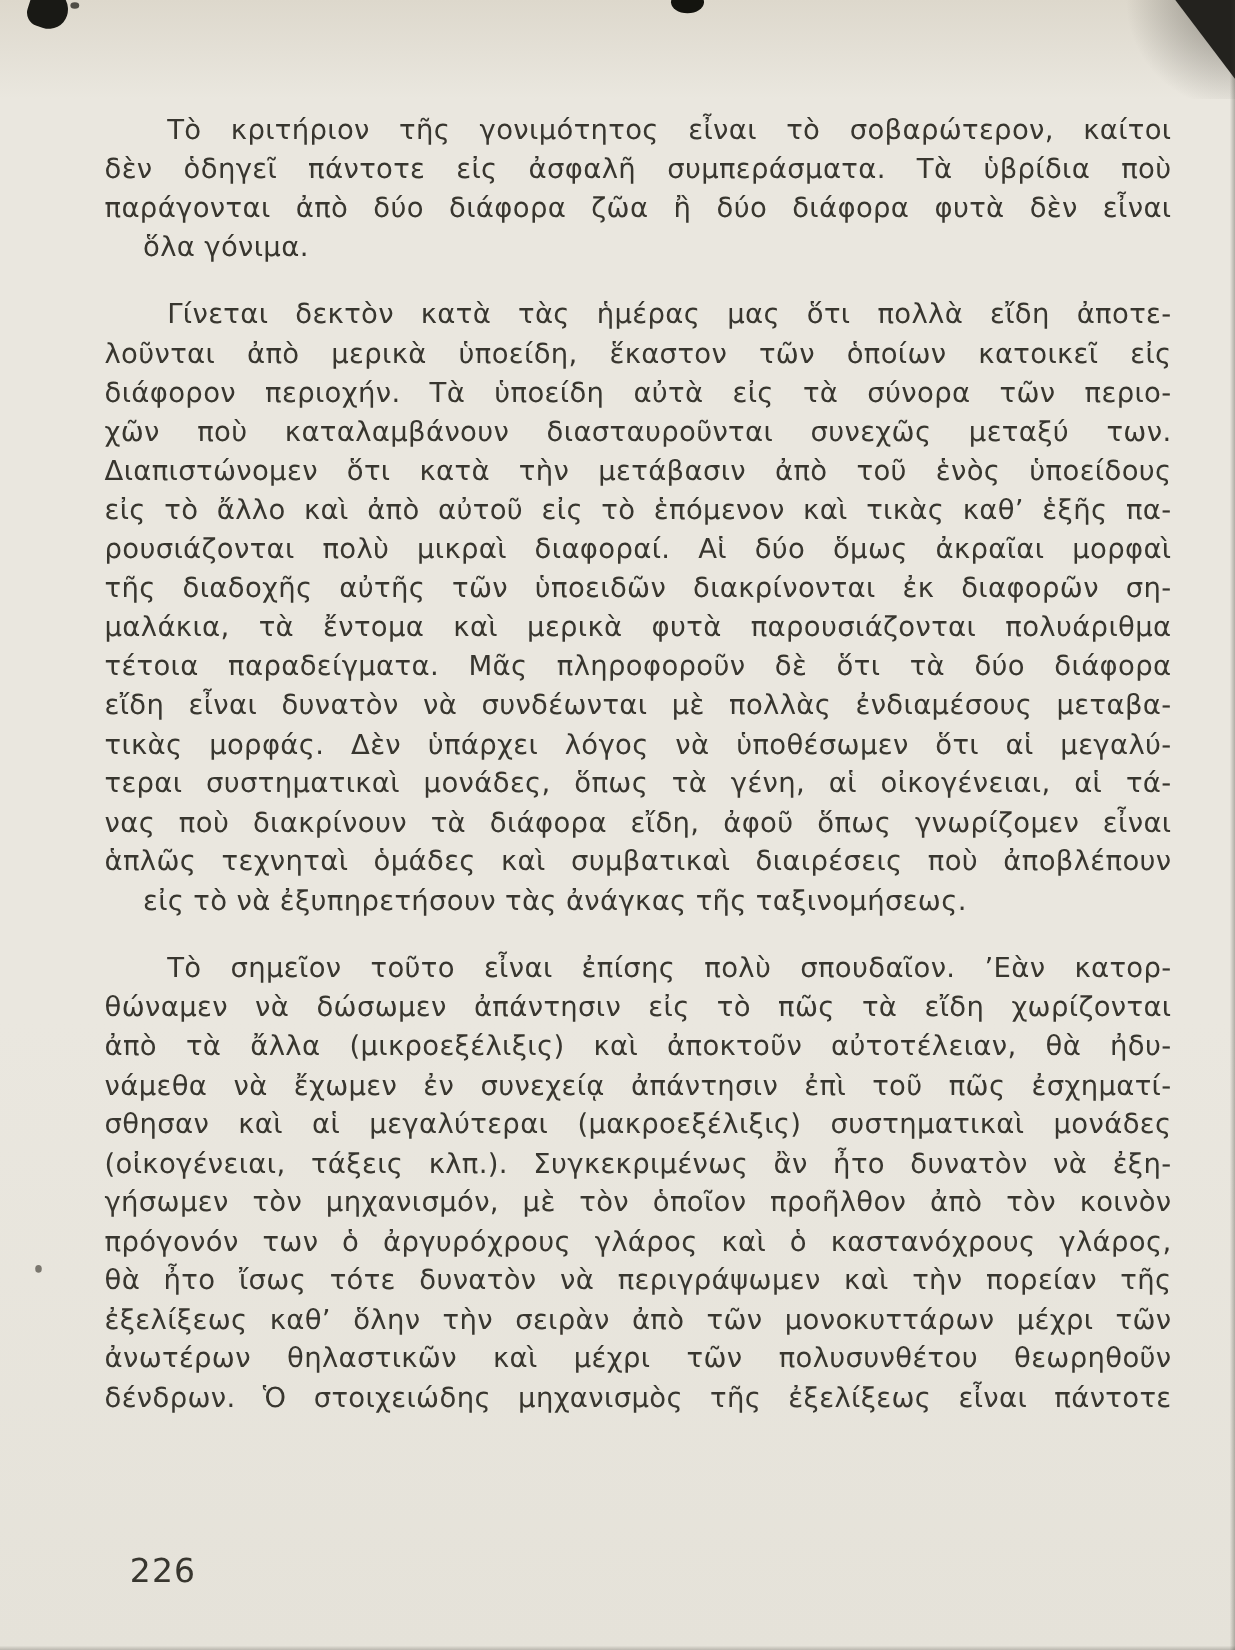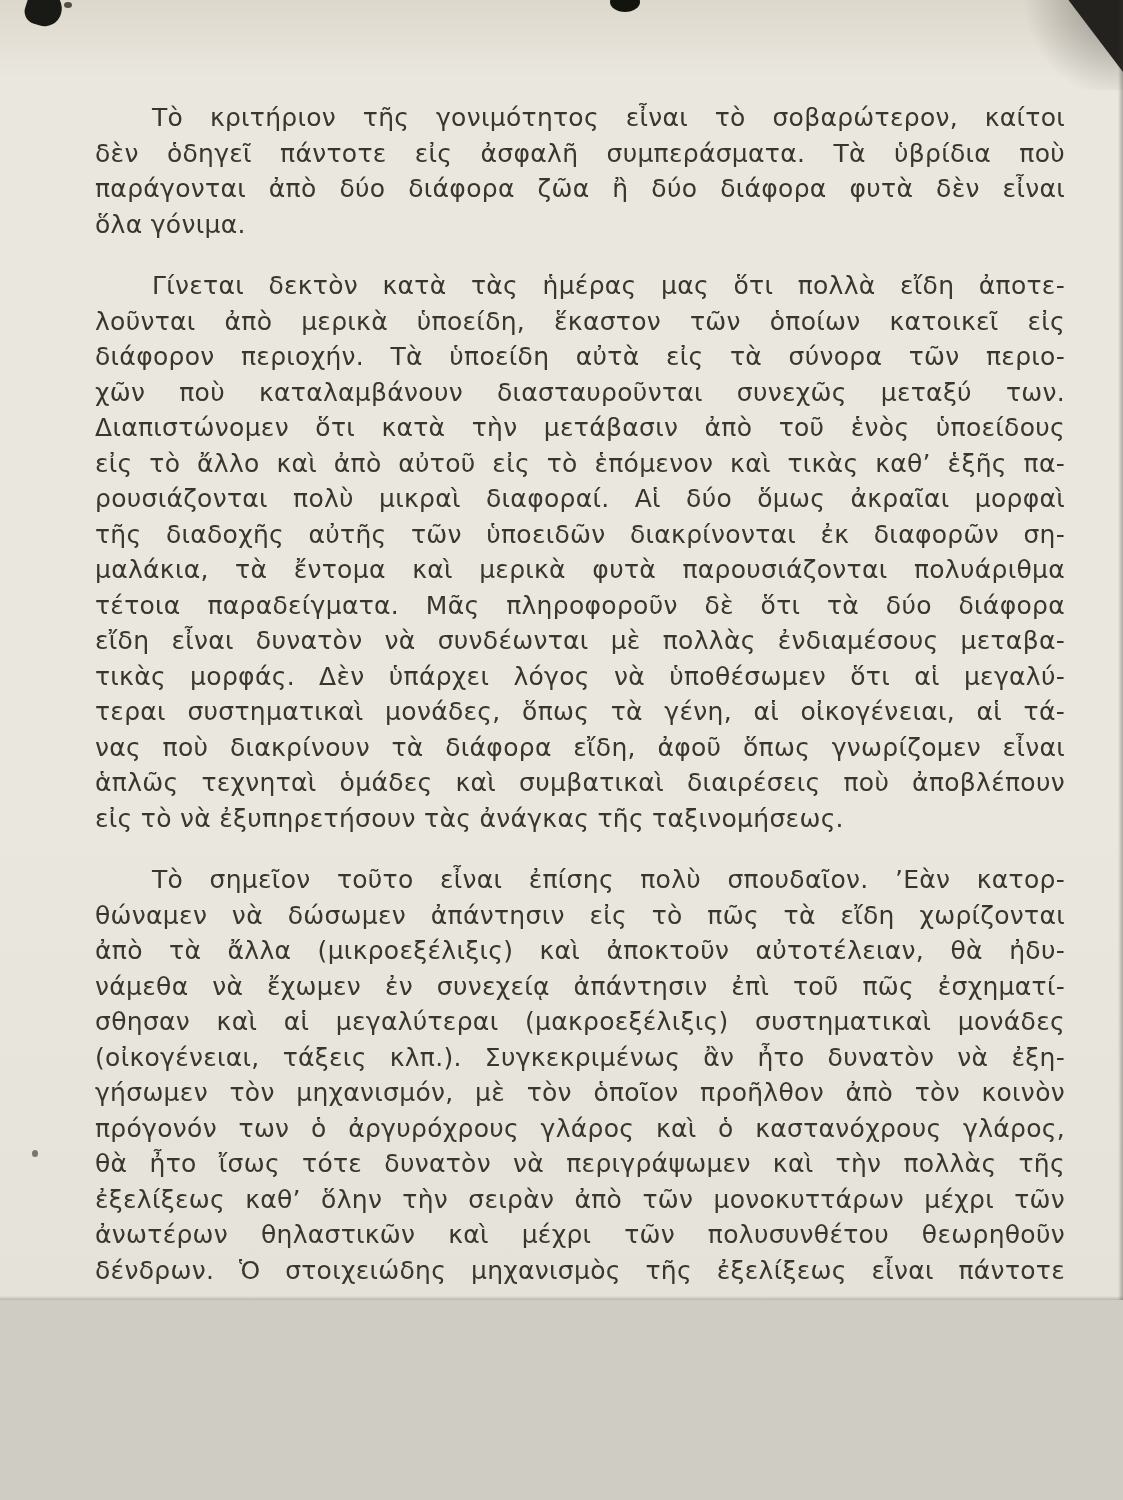--- a/index.html
+++ b/index.html
@@ -4,21 +4,21 @@
 <title>Scanned Greek book page</title>
 <style>
   html, body {
     margin: 0;
     padding: 0;
     background: #cfccc4;
   }
   .page {
     position: relative;
     width: 1123px;
-    height: 1300px;
+    height: 1500px;
     margin: 0 auto;
     overflow: hidden;
     background:
       linear-gradient(180deg,
         var(--color-paper_edge, #ddd8cc) 0%,
         var(--color-paper, #eae7df) 6%,
         var(--color-paper, #eae7df) 62%,
         #e5e2d9 100%);
     font-family: "DejaVu Sans", "Liberation Sans", sans-serif;
     color: var(--color-ink, #38362f);
@@ -35,21 +35,21 @@
     letter-spacing: 0.3px;
   }
   .para { margin: 0 0 26px 0; padding: 0; }
   .line {
     text-align: justify;
     text-align-last: justify;
     -moz-text-align-last: justify;
     white-space: normal;
   }
   .line.first { text-indent: 57px; }
-  .line.last  { text-align-last: left; -moz-text-align-last: left; }
+  .line.last  { text-align-last: left; margin-left: 35px; -moz-text-align-last: left; }
 
   
   .page-number {
     position: absolute;
     left: 118px;
     top: 1411px;
     font-size: 30px;
     letter-spacing: 1px;
     color: var(--color-ink, #38362f);
   }
@@ -139,21 +139,21 @@
 
     <div class="para">
       <div class="line first">Τὸ σημεῖον τοῦτο εἶναι ἐπίσης πολὺ σπουδαῖον. ’Εὰν κατορ-</div>
       <div class="line">θώναμεν νὰ δώσωμεν ἀπάντησιν εἰς τὸ πῶς τὰ εἴδη χωρίζονται</div>
       <div class="line">ἀπὸ τὰ ἄλλα (μικροεξέλιξις) καὶ ἀποκτοῦν αὐτοτέλειαν, θὰ ἠδυ-</div>
       <div class="line">νάμεθα νὰ ἔχωμεν ἐν συνεχείᾳ ἀπάντησιν ἐπὶ τοῦ πῶς ἐσχηματί-</div>
       <div class="line">σθησαν καὶ αἱ μεγαλύτεραι (μακροεξέλιξις) συστηματικαὶ μονάδες</div>
       <div class="line">(οἰκογένειαι, τάξεις κλπ.). Συγκεκριμένως ἂν ἦτο δυνατὸν νὰ ἐξη-</div>
       <div class="line">γήσωμεν τὸν μηχανισμόν, μὲ τὸν ὁποῖον προῆλθον ἀπὸ τὸν κοινὸν</div>
       <div class="line">πρόγονόν των ὁ ἀργυρόχρους γλάρος καὶ ὁ καστανόχρους γλάρος,</div>
-      <div class="line">θὰ ἦτο ἴσως τότε δυνατὸν νὰ περιγράψωμεν καὶ τὴν πολλὰς τῆς</div>
+      <div class="line">θὰ ἦτο ἴσως τότε δυνατὸν νὰ περιγράψωμεν καὶ τὴν πορείαν τῆς</div>
       <div class="line">ἐξελίξεως καθ’ ὅλην τὴν σειρὰν ἀπὸ τῶν μονοκυττάρων μέχρι τῶν</div>
       <div class="line">ἀνωτέρων θηλαστικῶν καὶ μέχρι τῶν πολυσυνθέτου θεωρηθοῦν</div>
       <div class="line">δένδρων. Ὁ στοιχειώδης μηχανισμὸς τῆς ἐξελίξεως εἶναι πάντοτε</div>
     </div>
 
   </main>
 
   <div class="page-number">226</div>
 
 </div>

